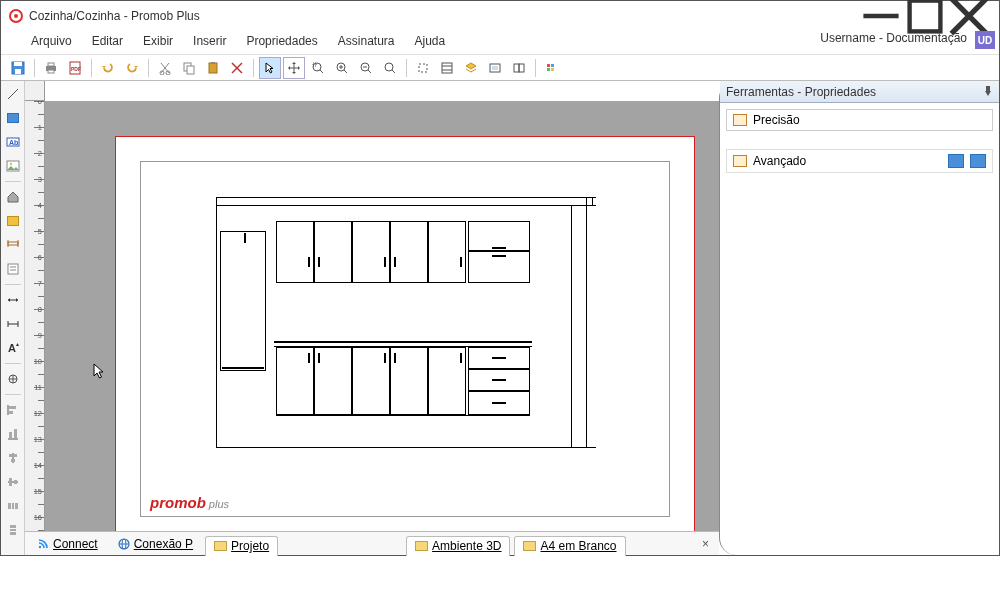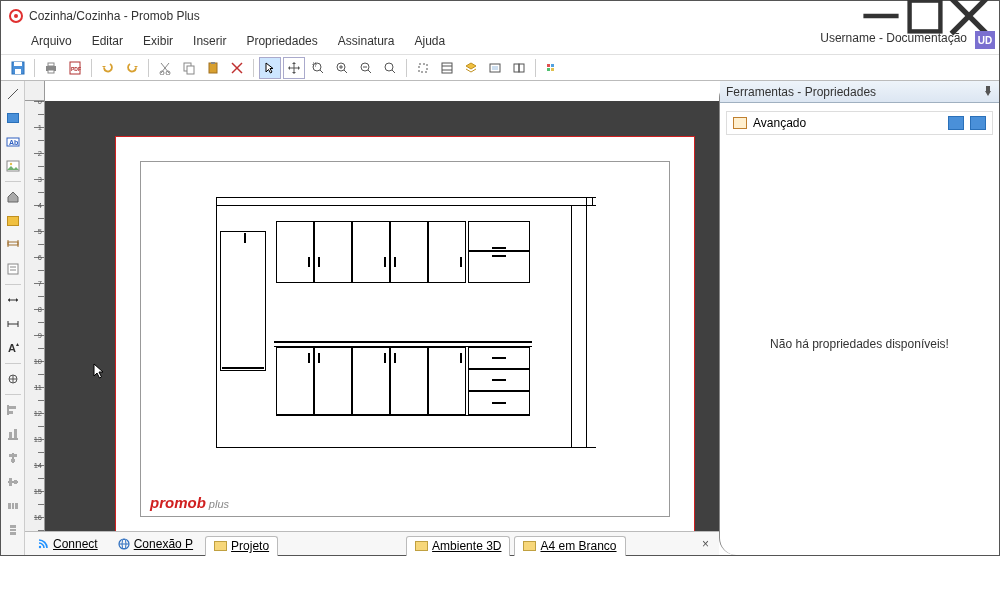--- a/index.html
+++ b/index.html
@@ -44,21 +44,21 @@
   .ruler-corner { width: 20px; height: 20px; background: #f0f0f0; border-right: 1px solid #999; border-bottom: 1px solid #999; }
   .ruler-h { height: 20px; background: #f0f0f0; border-bottom: 1px solid #999; display: flex; align-items: flex-end; font-size: 8px; color: #555; position: relative; overflow: hidden; }
   .ruler-v { width: 20px; background: #f0f0f0; border-right: 1px solid #999; font-size: 8px; color: #555; position: relative; overflow: hidden; }
   .ruler-top { display: flex; }
   .ruler-row { flex: 1; display: flex; min-height: 0; }
   .tickH-label { position: absolute; bottom: 8px; font-size: 7.5px; transform: translateX(-3px); }
   .tickV { position: absolute; right: 0; height: 1px; width: 6px; background: #777; }
   .tickV.major { width: 10px; }
   .tickV-label { position: absolute; right: 2px; font-size: 7.5px; transform: translateY(-4px); }
 
-  .canvas { flex: 1; background: #404040; position: relative; overflow: hidden; }
+  .canvas { flex: 1; background: #a3a3a3; position: relative; overflow: hidden; }
   .page-border { position: absolute; border: 1px solid #d02020; background: #fff; }
   .inner-frame { position: absolute; border: 1px solid #999; }
 
   
   .drawing { position: absolute; }
   .drawing * { box-sizing: border-box; }
   .cabinet { position: absolute; border: 1.5px solid #000; background: #fff; }
   .handle { position: absolute; width: 2px; height: 10px; background: #000; }
   .handle.small { width: 14px; height: 2px; }
   .thin-line { position: absolute; background: #000; }
@@ -68,21 +68,21 @@
 
   
   .right-panel { width: 280px; border-left: 1px solid #888; display: flex; flex-direction: column; background: #fff; border-radius: 17px; }
   .panel-header { height: 22px; background: linear-gradient(#eef4fa,#dce6f2); border-bottom: 1px solid #a0b0c0; display: flex; align-items: center; padding: 0 6px; font-size: 12px; color: #333; }
   .panel-header .pin { margin-left: auto; font-size: 11px; }
   .panel-body { flex: 1; padding: 6px; font-size: 12px; display: flex; flex-direction: column; gap: 4px; overflow: hidden; }
   .panel-tab { height: 22px; display: flex; align-items: center; gap: 6px; padding: 0 6px; border: 1px solid #ccc; background: #fff; font-size: 12px; }
   .panel-tab.active { border: 1px solid #6aa0d8; background: #eaf3fc; }
   .panel-tab .picon { width: 14px; height: 12px; border: 1px solid #c08030; background: #fff0d0; }
   .panel-tab.active .picon { border: 1px solid #5080b0; background: #d8e8f8; }
-  .subtoolbar { height: 24px; display: flex; align-items: center; gap: 6px; padding: 2px 6px; border: 1px solid #ddd; margin-top: 2px; }
+  .subtoolbar { height: 24px; display: flex; align-items: center; gap: 6px; padding: 2px 6px; border: 1px solid #ddd; margin-top: 14px; }
   .subtoolbar .stool { width: 16px; height: 14px; background: #4a90d9; border: 1px solid #2a70b9; }
   .prop-empty { flex: 1; display: flex; align-items: center; justify-content: center; color: #333; font-size: 12px; }
 
   
   .bottom-tabs { height: 24px; display: flex; align-items: center; border-top: 1px solid #bbb; background: #f7f7f7; font-size: 12px; padding-left: 4px; gap: 4px; }
   .btab { height: 20px; display: flex; align-items: center; gap: 4px; padding: 0 8px; border: 1px solid #bbb; border-bottom: none; background: #fff; border-radius: 3px 3px 0 0; position: relative; top: 2px; text-decoration: underline; }
   .btab.plain { border: none; background: transparent; top: 0; }
   .btab .bicon { width: 12px; height: 12px; }
   .btab .rss { color: #1e90ff; }
   .btab .folder { width: 13px; height: 10px; background: #f7d77a; border: 1px solid #c0a040; }
@@ -574,26 +574,29 @@
 
     <div class="right-panel">
       <div class="panel-header">
         <span>Ferramentas - Propriedades</span>
         <span class="pin"><svg width="10" height="12" viewBox="0 0 10 12">
               <rect x="3" y="1" width="4" height="5" fill="#555"></rect>
               <path d="M2 6 L8 6 L5 11 Z" fill="#555"></path>
             </svg></span>
       </div>
       <div class="panel-body">
+        <div class="panel-tab">
+          <div class="picon"></div>
+          <span>Precisão</span>
+        </div>
         <div class="subtoolbar">
           <div class="picon" style="border:1px solid #c08030; background:#fff0d0; width:14px; height:12px;"></div>
           <span>Avançado</span>
           <div style="flex:1"></div>
           <div class="stool"></div>
           <div class="stool"></div>
         </div>
-        <div class="prop-empty">Não há propriedades disponíveis!</div>
       </div>
     </div>
 
   </div>
 
 </div>
 
 </body></html>

